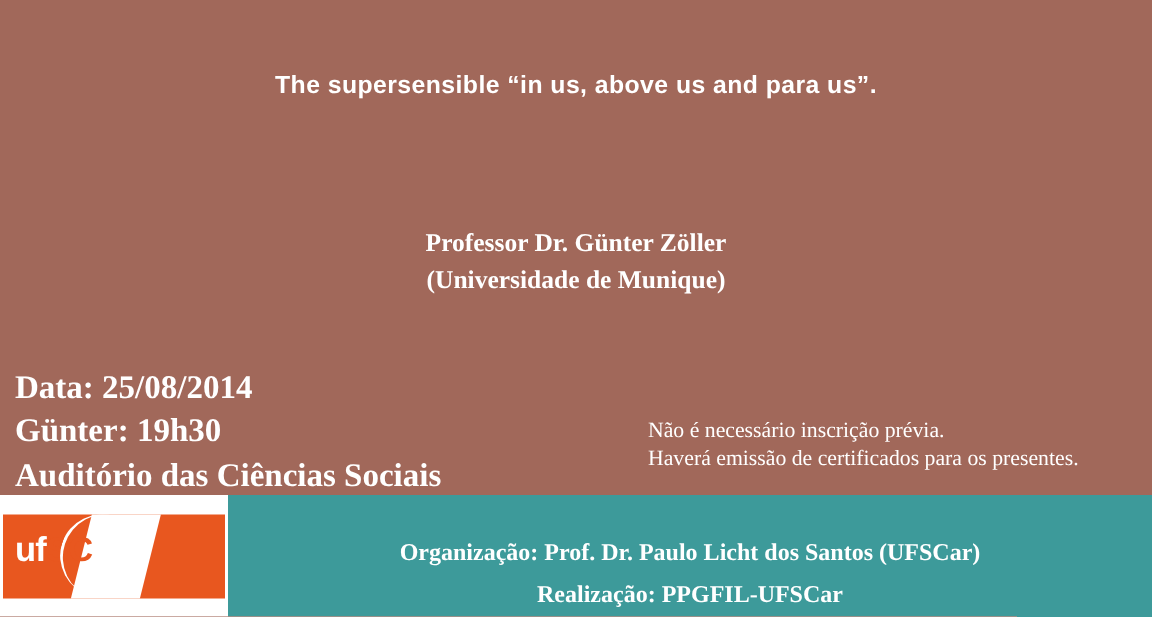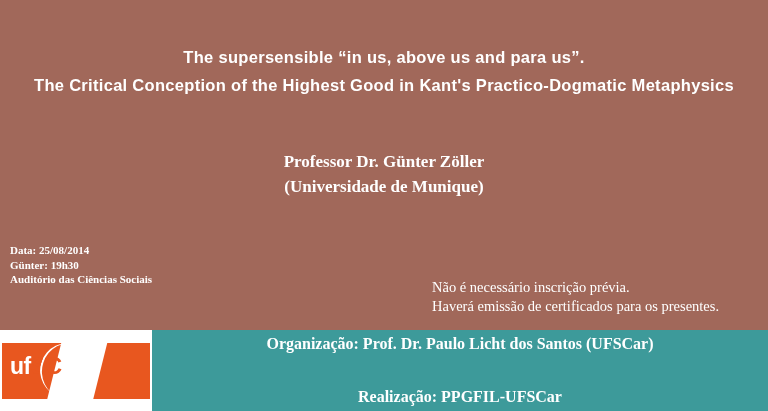--- a/index.html
+++ b/index.html
@@ -56,21 +56,21 @@
   .speaker-affil {
     font-size: 17px;
   }
   .details-block {
     position: absolute;
     left: 10px;
     top: 243px;
     color: #ffffff;
     font-family: "Liberation Serif", serif;
     font-weight: bold;
-    font-size: 11px;
+    font-size: 22px;
     line-height: 1.34;
   }
   .details-block .row {
     white-space: nowrap;
   }
   .note-block {
     position: absolute;
     left: 432px;
     top: 278px;
     color: #ffffff;
@@ -139,21 +139,21 @@
     z-index: 4;
   }
   .org-cell {
     flex: 1;
     height: 81px;
     background: #3d9a9a;
     color: #ffffff;
     display: flex;
     flex-direction: column;
     align-items: center;
-    justify-content: space-between;
+    justify-content: flex-end;
     font-family: "Liberation Serif", serif;
     font-weight: bold;
     font-size: 16px;
   }
   .org-line {
     margin: 5px 0;
     text-align: center;
   }
   .white-strip {
     position: absolute;
@@ -164,21 +164,20 @@
     background: #a1685a;
   }
 </style>
 </head>
 <body>
 
 <div class="poster">
 
   <div class="title-block">
     <div class="title-line1">The supersensible  “in us, above us and para us”.</div>
-    <div class="title-line2">The Critical Conception of the Highest Good in Kant's Practico-Dogmatic Metaphysics</div>
   </div>
 
   <div class="speaker-block">
     <div class="speaker-name">Professor Dr. Günter Zöller</div>
     <div class="speaker-affil">(Universidade de Munique)</div>
   </div>
 
   <div class="details-block">
     <div class="row">Data: 25/08/2014</div>
     <div class="row">Günter: 19h30</div>

